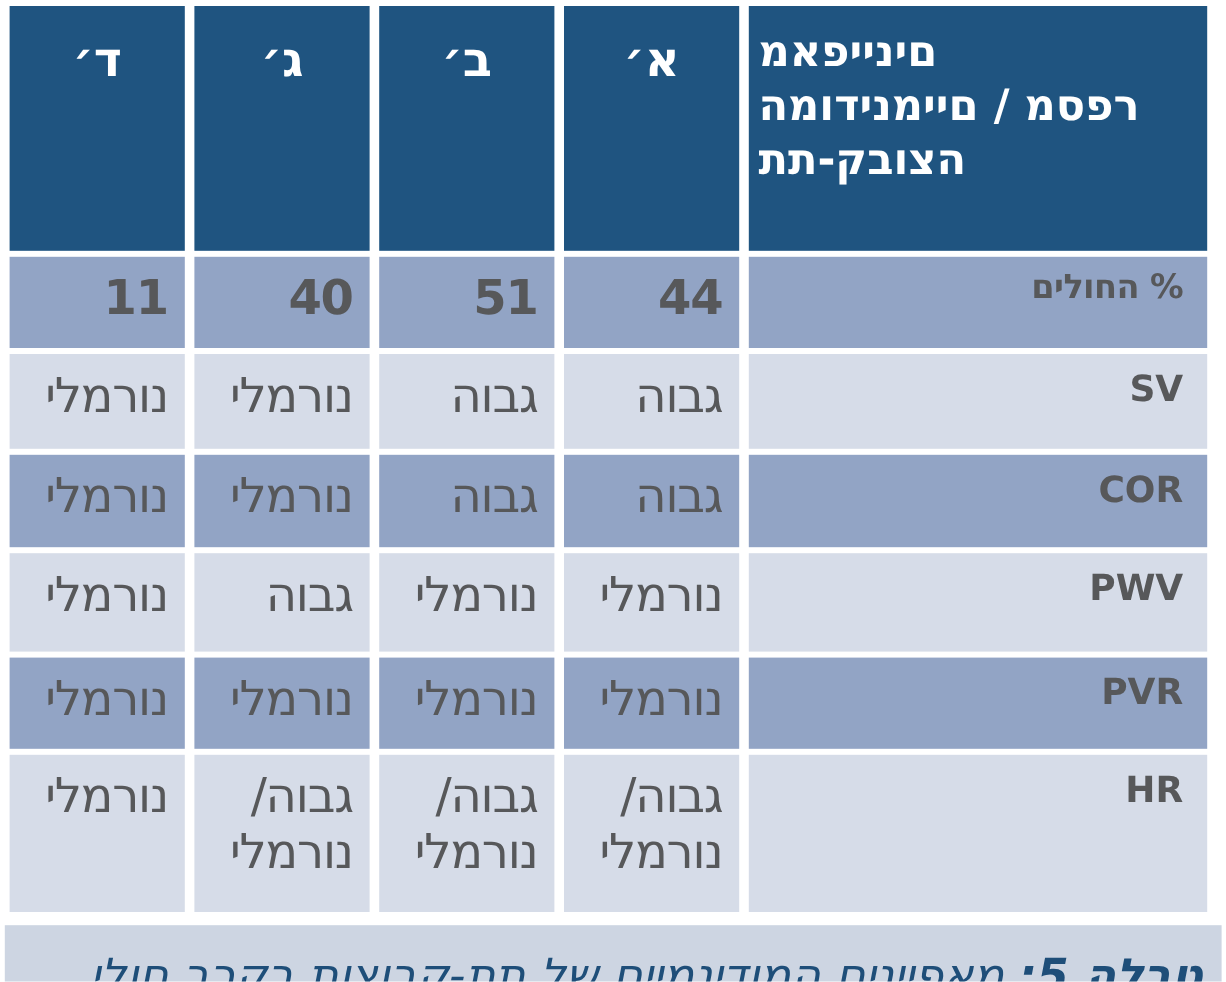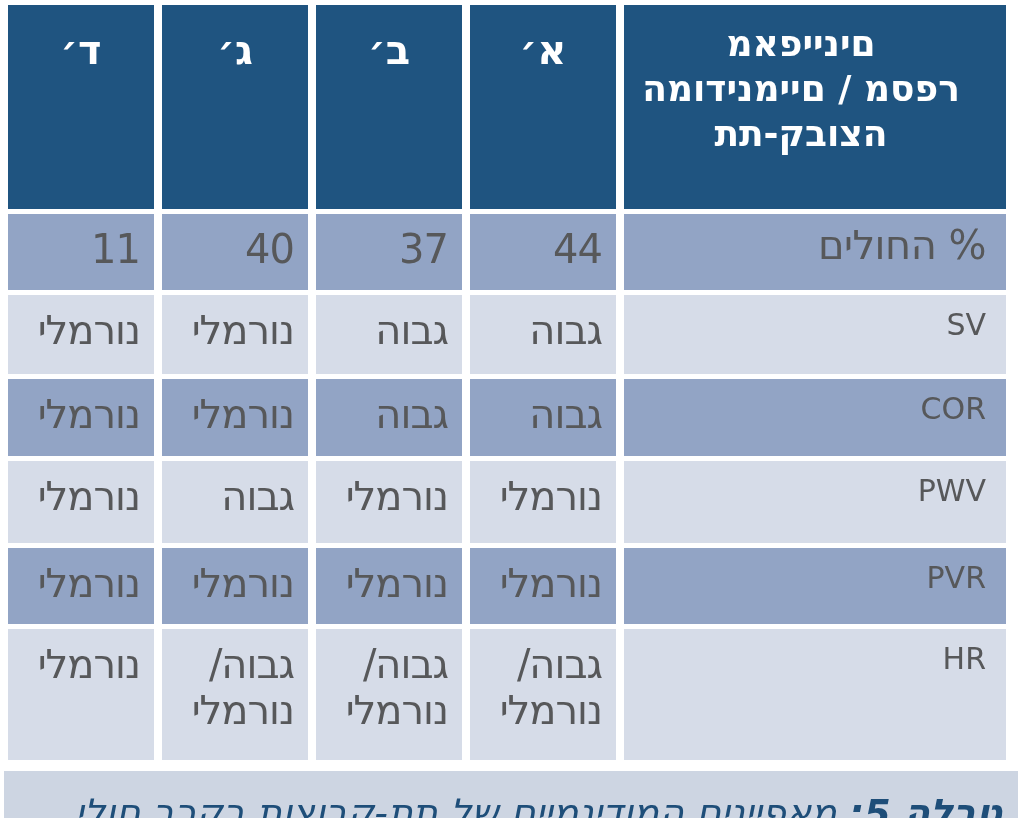--- a/index.html
+++ b/index.html
@@ -33,51 +33,51 @@
   td.corner {
     text-align: right;
     padding: 16px 36px 0 8px;
   }
   .title-block {
     direction: ltr;                 
     unicode-bidi: bidi-override;
     white-space: pre-line;
     font-size: 36px;
     line-height: 45px;
-    text-align: center;
+    text-align: left;
   }
   td.hletter {
     text-align: center;
     padding-top: 22px;
     font-size: 40px;
   }
 
   
   tr.band-med td  { background: #92a4c5; }
   tr.band-light td{ background: #d6dce8; }
 
   td.rlabel {
     text-align: right;
     padding: 8px 20px 0 8px;
     color: #57585a;
   }
-  td.rlabel.lat { font-size: 30px; padding-top: 12px; }
-  td.rlabel.he  { font-size: 40px; letter-spacing: -0.5px; }
+  td.rlabel.lat { font-size: 30px; padding-top: 12px; font-weight: bold; }
+  td.rlabel.he  { font-size: 28px; letter-spacing: -0.5px; }
 
   td.val {
     text-align: right;
     padding: 12px 14px 0 4px;
     color: #57585a;
     font-size: 40px;
     letter-spacing: -1px;
     line-height: 46px;
     white-space: pre-line;
   }
 
-  tr.r-pct td  { height: 64px; }
+  tr.r-pct td  { height: 64px; font-weight: bold; }
   tr.r-sv td   { height: 67px; }
   tr.r-cor td  { height: 65px; }
   tr.r-pwv td  { height: 70px; }
   tr.r-pvr td  { height: 64px; }
   tr.r-hr td   { height: 119px; }
 
   
   .caption {
     margin: 6px 4px 0 4px;
     height: 140px;
@@ -116,21 +116,21 @@
       </td>
       <td class="hletter">א׳</td>
       <td class="hletter">ב׳</td>
       <td class="hletter">ג׳</td>
       <td class="hletter">ד׳</td>
     </tr>
 
     <tr class="band-med r-pct">
       <td class="rlabel he">% החולים</td>
       <td class="val">44</td>
-      <td class="val">37</td>
+      <td class="val">51</td>
       <td class="val">40</td>
       <td class="val">11</td>
     </tr>
 
     <tr class="band-light r-sv">
       <td class="rlabel lat">SV</td>
       <td class="val">גבוה</td>
       <td class="val">גבוה</td>
       <td class="val">נורמלי</td>
       <td class="val">נורמלי</td>

